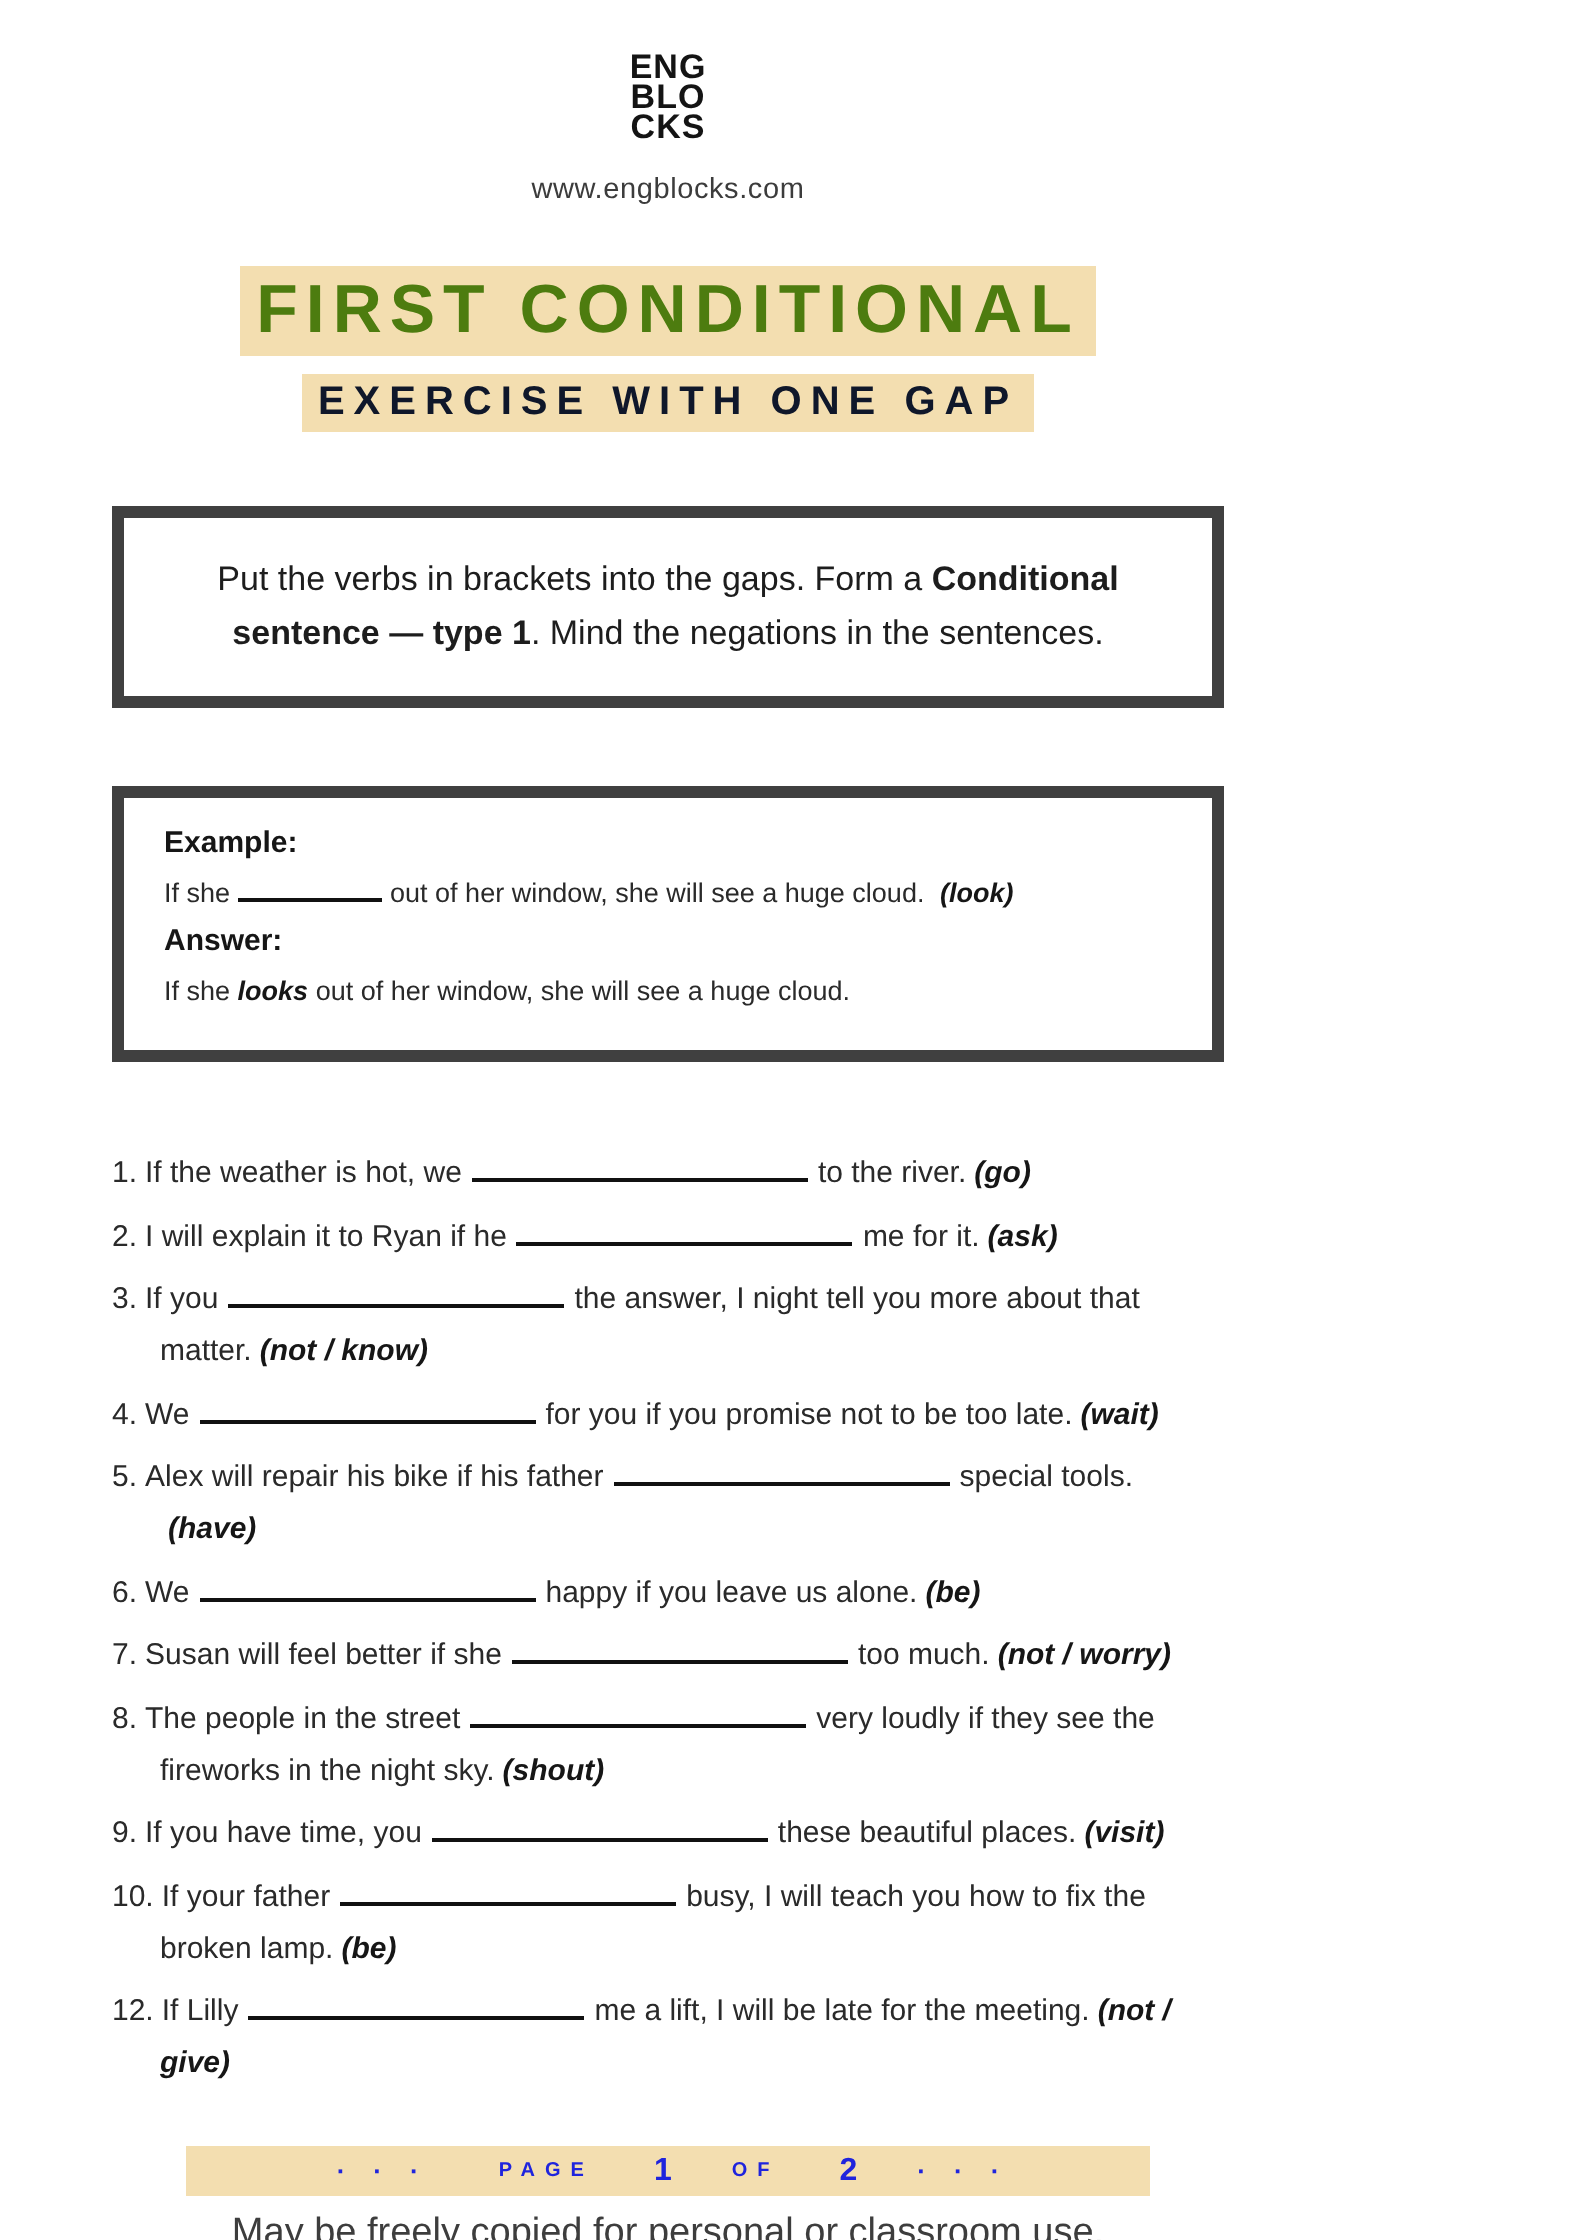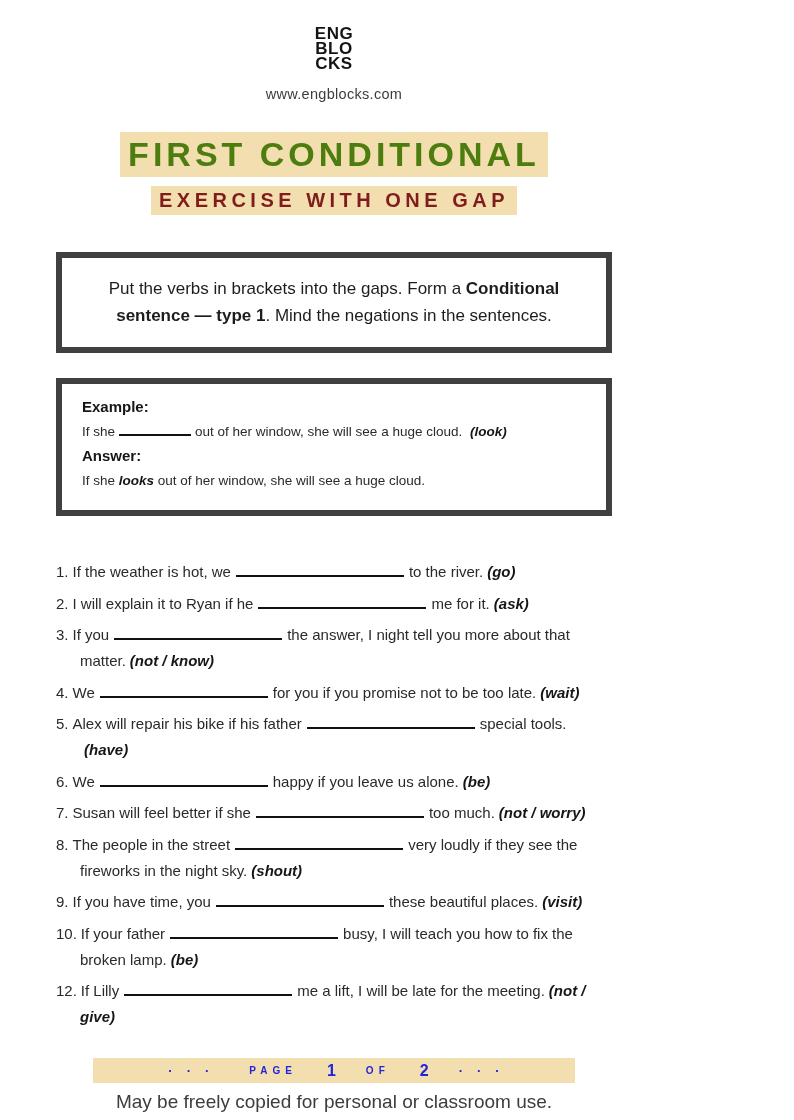--- a/index.html
+++ b/index.html
@@ -38,40 +38,40 @@
   h1.page-title .hl {
     background: #f3deb0;
     color: #4d7c0f;
     letter-spacing: 4px;
     padding: 5px 8px 6px 8px;
     display: inline-block;
   }
   h2.page-subtitle { margin-top: 9px; font-size: 20px; line-height: 1; font-weight: 700; }
   h2.page-subtitle .hl {
     background: #f3deb0;
-    color: #7f1d1d;
+    color: #0f172a;
     letter-spacing: 4.5px;
     padding: 4px 8px 5px 8px;
     display: inline-block;
   }
 
   
   .box { border: 6px solid #404040; margin: 0 0; background: #ffffff; }
   .instructions {
     margin-top: 37px;
     padding: 17px 26px 18px 26px;
     text-align: center;
     font-size: 17px;
     line-height: 27px;
     color: #1d1d1d;
   }
   .instructions strong { font-weight: 700; }
 
   .example {
-    margin-top: 25px;
+    margin-top: 39px;
     padding: 14px 20px 16px 20px;
   }
   .example .label {
     font-size: 15px;
     font-weight: 700;
     color: #161616;
     margin-top: 8px;
   }
   .example .label:first-child { margin-top: 0; }
   .example .ex-sent {

